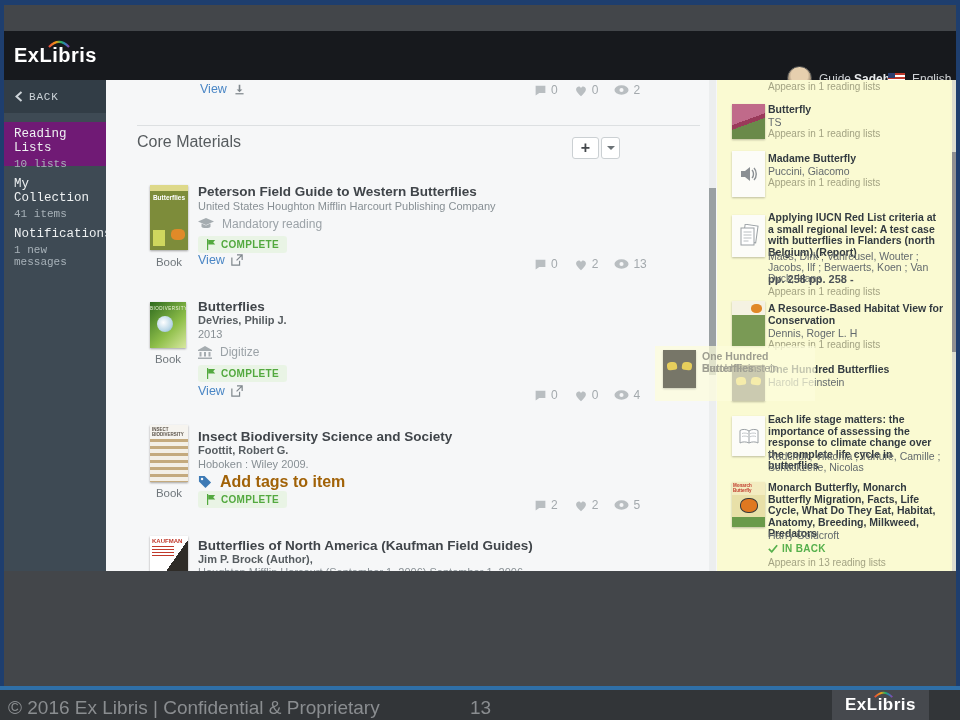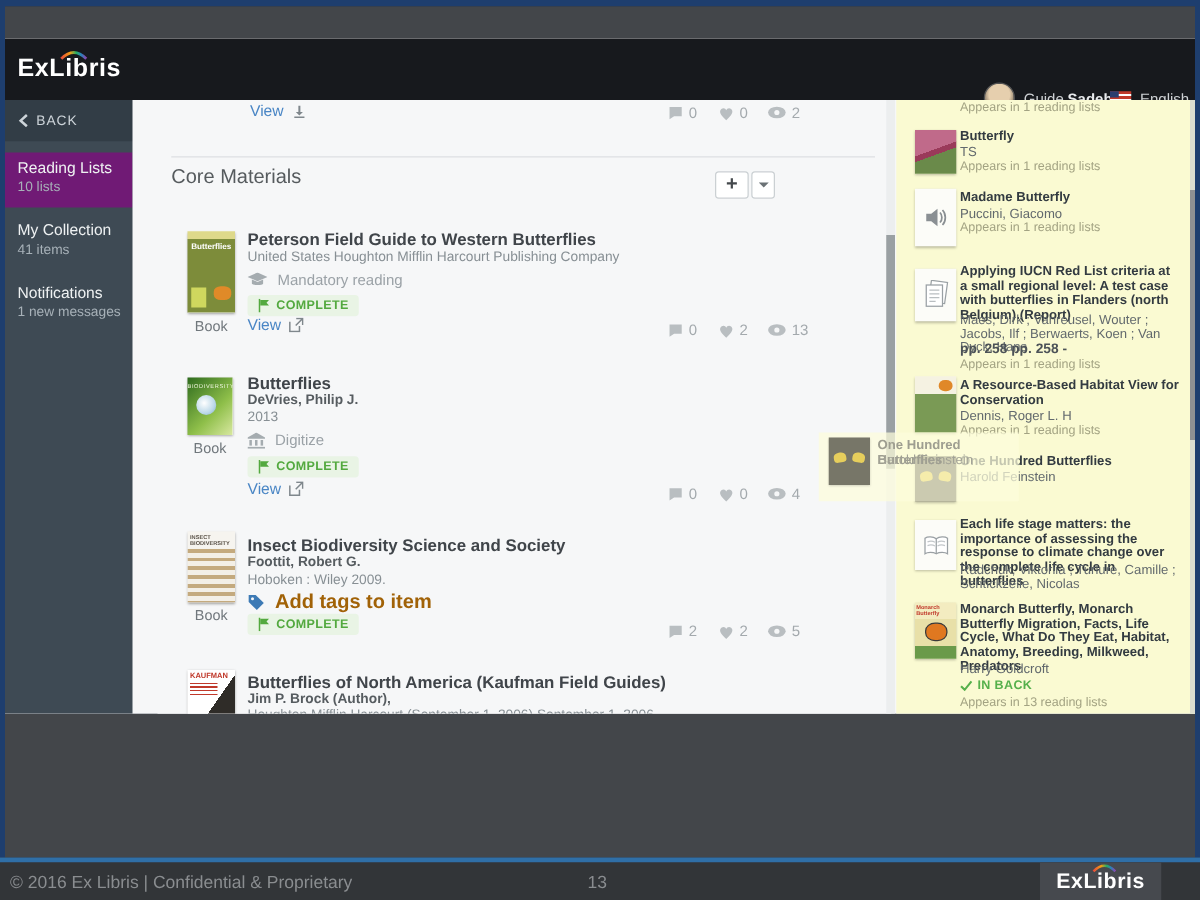--- a/index.html
+++ b/index.html
@@ -5,34 +5,34 @@
   html,body{margin:0;padding:0;background:#202225;font-family:"Liberation Sans",sans-serif;}
   .slide{position:relative;width:960px;height:720px;overflow:hidden;background:#323538;}
   .abs{position:absolute;}
   
   .border-top{left:0;top:0;width:960px;height:5px;background:#1e3e6e;}
   .border-left{left:0;top:0;width:4px;height:686px;background:#1e3e6e;}
   .border-right{left:956px;top:0;width:4px;height:686px;background:#1e3e6e;}
   .canvas{left:4px;top:5px;width:952px;height:681px;background:#43464a;}
   .blue-line{left:0;top:686px;width:960px;height:4px;background:#2f6fa7;}
   .footer-bar{left:0;top:690px;width:960px;height:30px;background:#323538;}
-  .footer-text{top:697px;font-size:14px;color:#8a8d90;}
+  .footer-text{top:697px;font-size:19px;color:#8a8d90;}
   .footer-logobox{left:832px;top:690px;width:97px;height:30px;background:#46494e;display:flex;align-items:center;justify-content:center;}
   
   .screenshot{left:4px;top:31px;width:952px;height:540px;background:#f6f7f8;overflow:hidden;}
   .app-header{left:0;top:0;width:952px;height:49px;background:#17191d;}
   .brand{position:relative;color:#fff;font-weight:bold;letter-spacing:.5px;}
   .brand .arc{position:absolute;}
   .hdr-right{display:flex;align-items:center;height:49px;gap:7px;color:#cfd2d5;font-size:12px;}
   .avatar{width:23px;height:23px;border-radius:50%;background:radial-gradient(circle at 50% 38%,#e6cfae 0 45%,#8a7a66 70%,#5a5048);border:1px solid #555;}
   .flag{width:17px;height:11px;background:repeating-linear-gradient(180deg,#c0392b 0 2px,#fff 2px 4px);position:relative;}
   .flag::after{content:"";position:absolute;left:0;top:0;width:7px;height:5px;background:#2c3e70;}
   .caret{width:0;height:0;border-left:4px solid transparent;border-right:4px solid transparent;border-top:4px solid #9aa0a5;}
   
-  .sidebar{left:0;top:49px;width:122px;height:491px;background:#3e4a54;}
+  .sidebar{left:0;top:49px;width:122px;height:491px;background:#3e4a54;font-family:Liberation Mono, monospace;}
   .back-btn{display:flex;align-items:center;gap:6px;height:33px;background:#323d46;color:#cdd4d9;font-size:11px;letter-spacing:.8px;padding-left:10px;box-sizing:border-box;}
   .side-item{position:absolute;left:0;width:102px;height:44px;padding:5px 0 0 10px;box-sizing:border-box;color:#eef1f2;}
   .side-item .lbl{font-size:12.5px;}
   .side-item .sub{font-size:11px;color:#a7b1b8;margin-top:3px;}
   .side-item.sel{background:#701a75;}
   
   .main{left:102px;top:49px;width:607px;height:491px;background:#f6f7f8;overflow:hidden;}
   .viewlink{display:flex;align-items:center;gap:6px;font-size:12.5px;color:#4a86c5;}
   .stats{display:flex;gap:16px;align-items:center;font-size:12px;color:#a3a9ad;}
   .stat{display:flex;gap:4px;align-items:center;}

